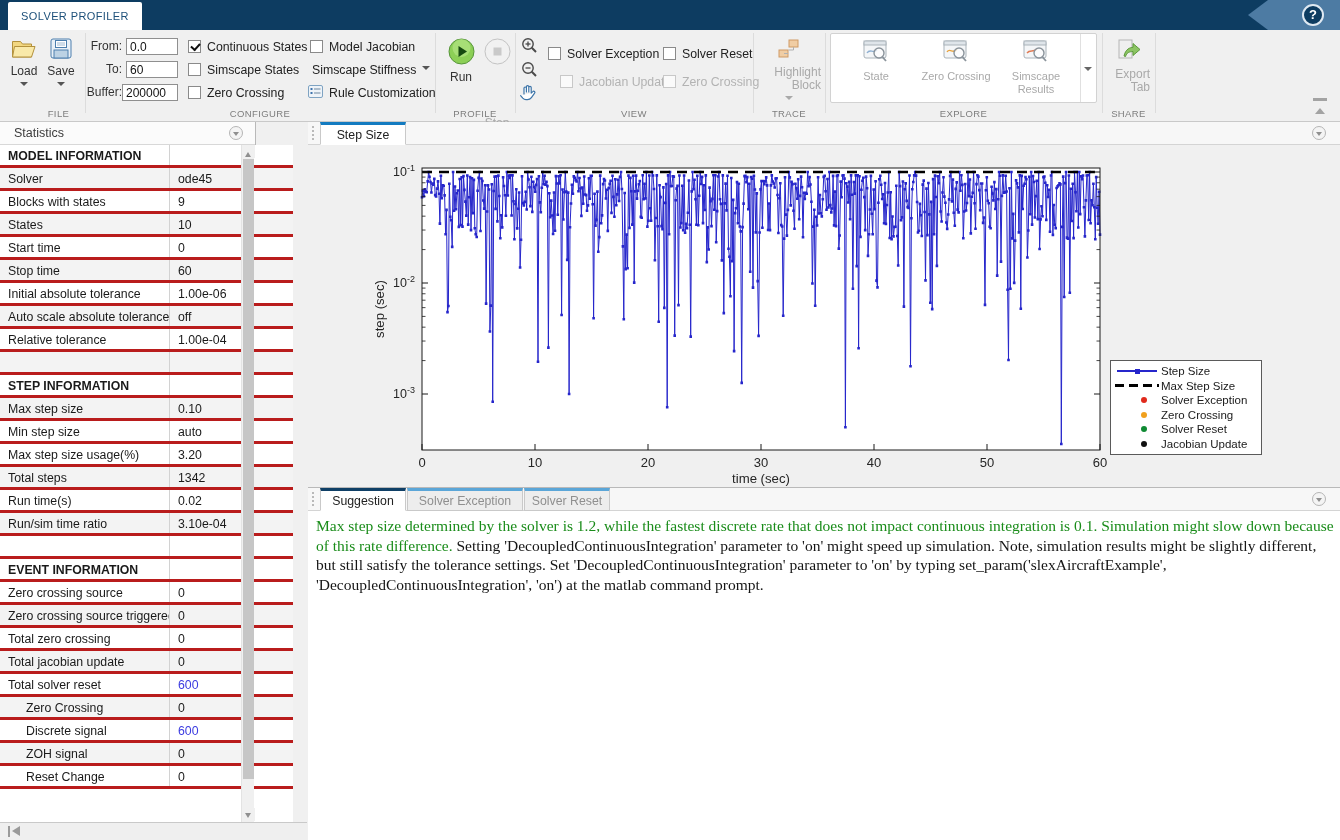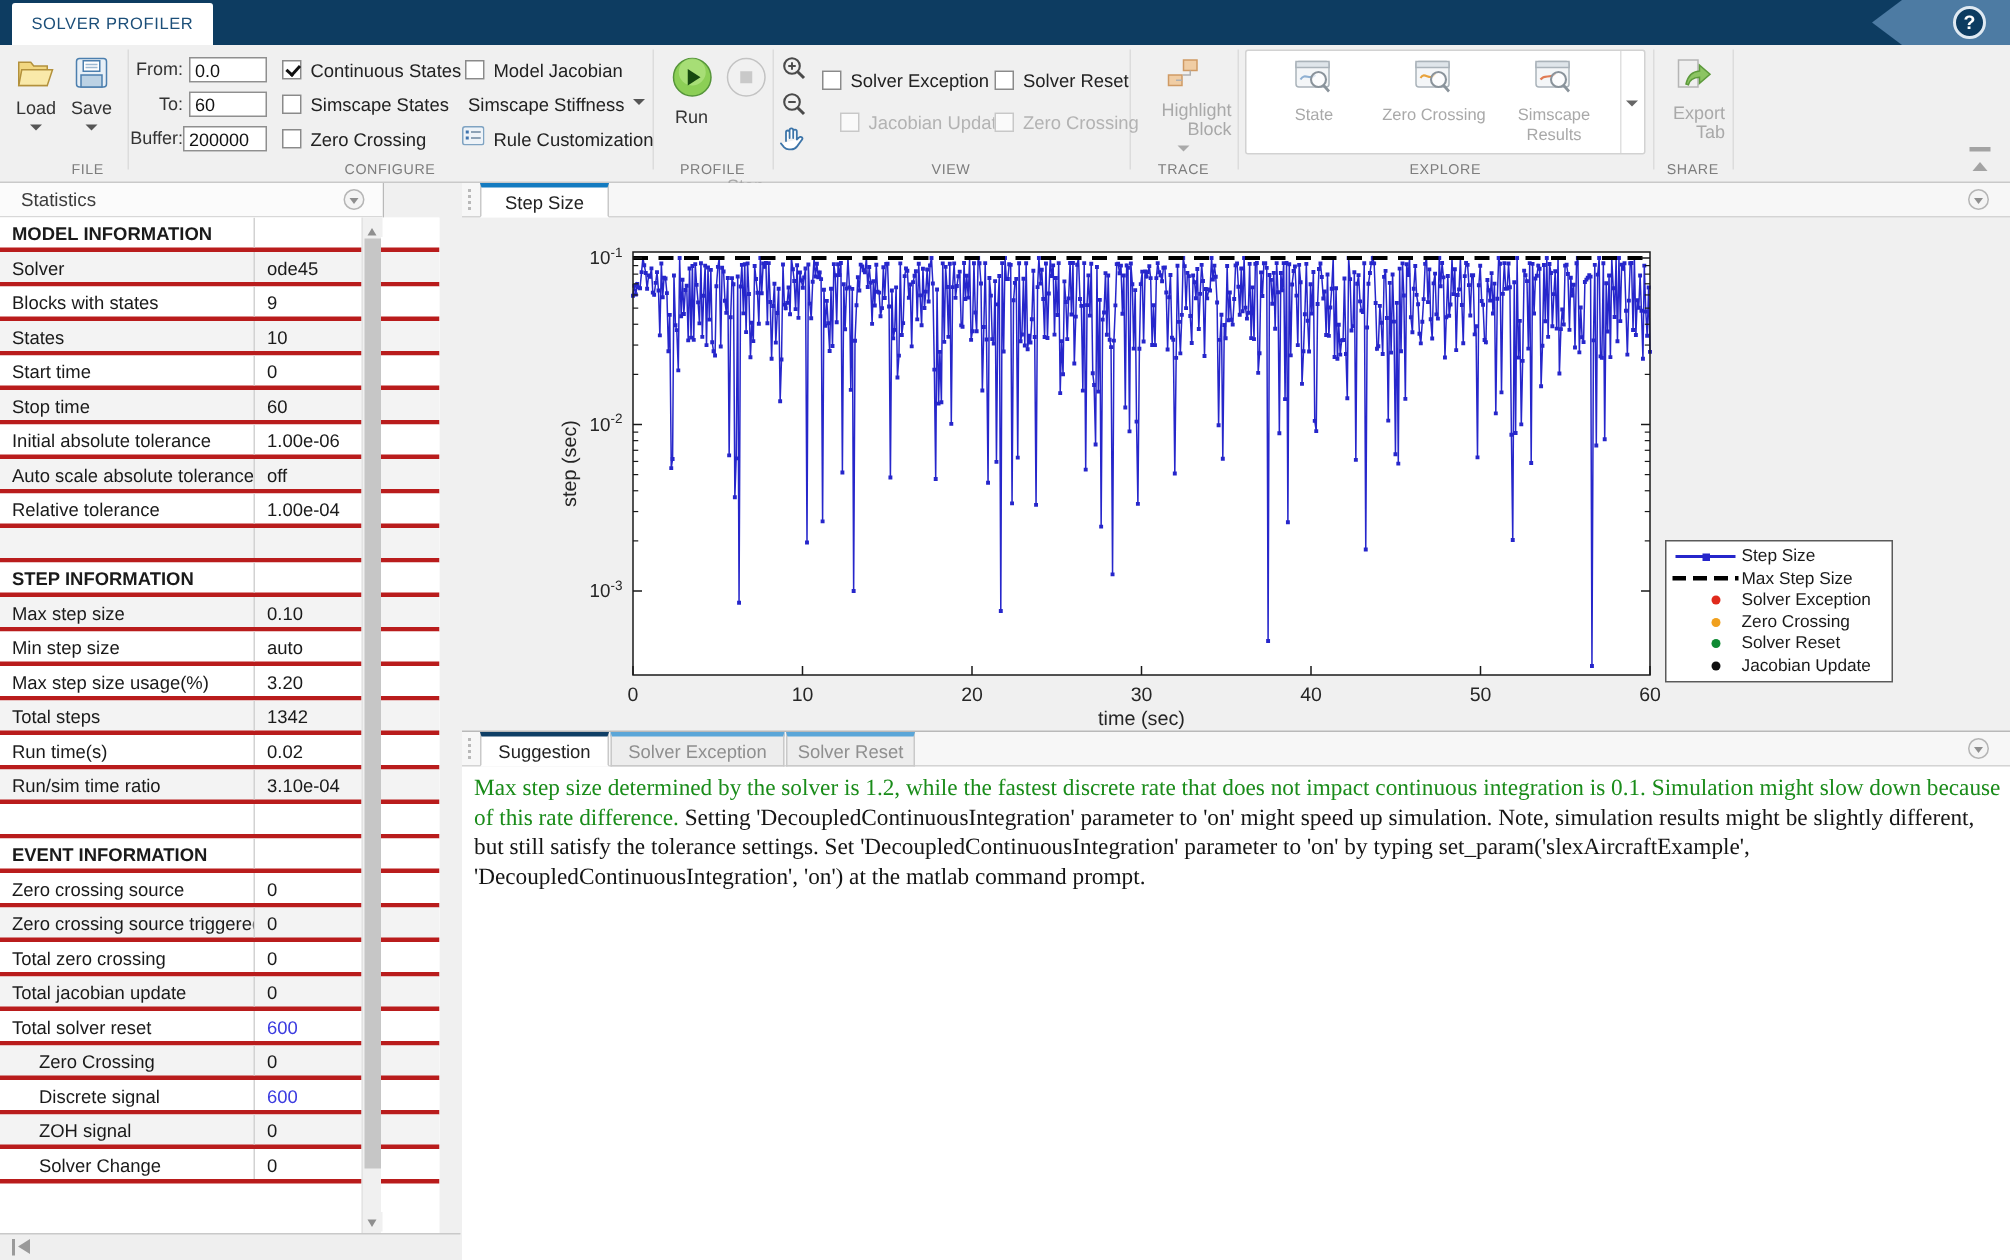--- a/index.html
+++ b/index.html
@@ -433,21 +433,21 @@
         </div>
         <div class="srow">
           <div class="c1 indent">Discrete signal</div>
           <div class="c2 link">600</div>
         </div>
         <div class="srow striped">
           <div class="c1 indent">ZOH signal</div>
           <div class="c2">0</div>
         </div>
         <div class="srow">
-          <div class="c1 indent">Solver Change</div>
+          <div class="c1 indent">Reset Change</div>
           <div class="c2">0</div>
         </div>
       </div>
     <div id="stats-scroll">
       <span class="sc-arrow up" style="top:0;"></span>
       <div id="stats-thumb"></div>
       <span class="sc-arrow down" style="top:663px;"></span>
     </div>
     <div id="stats-bottom">
       <span class="skip"></span>

